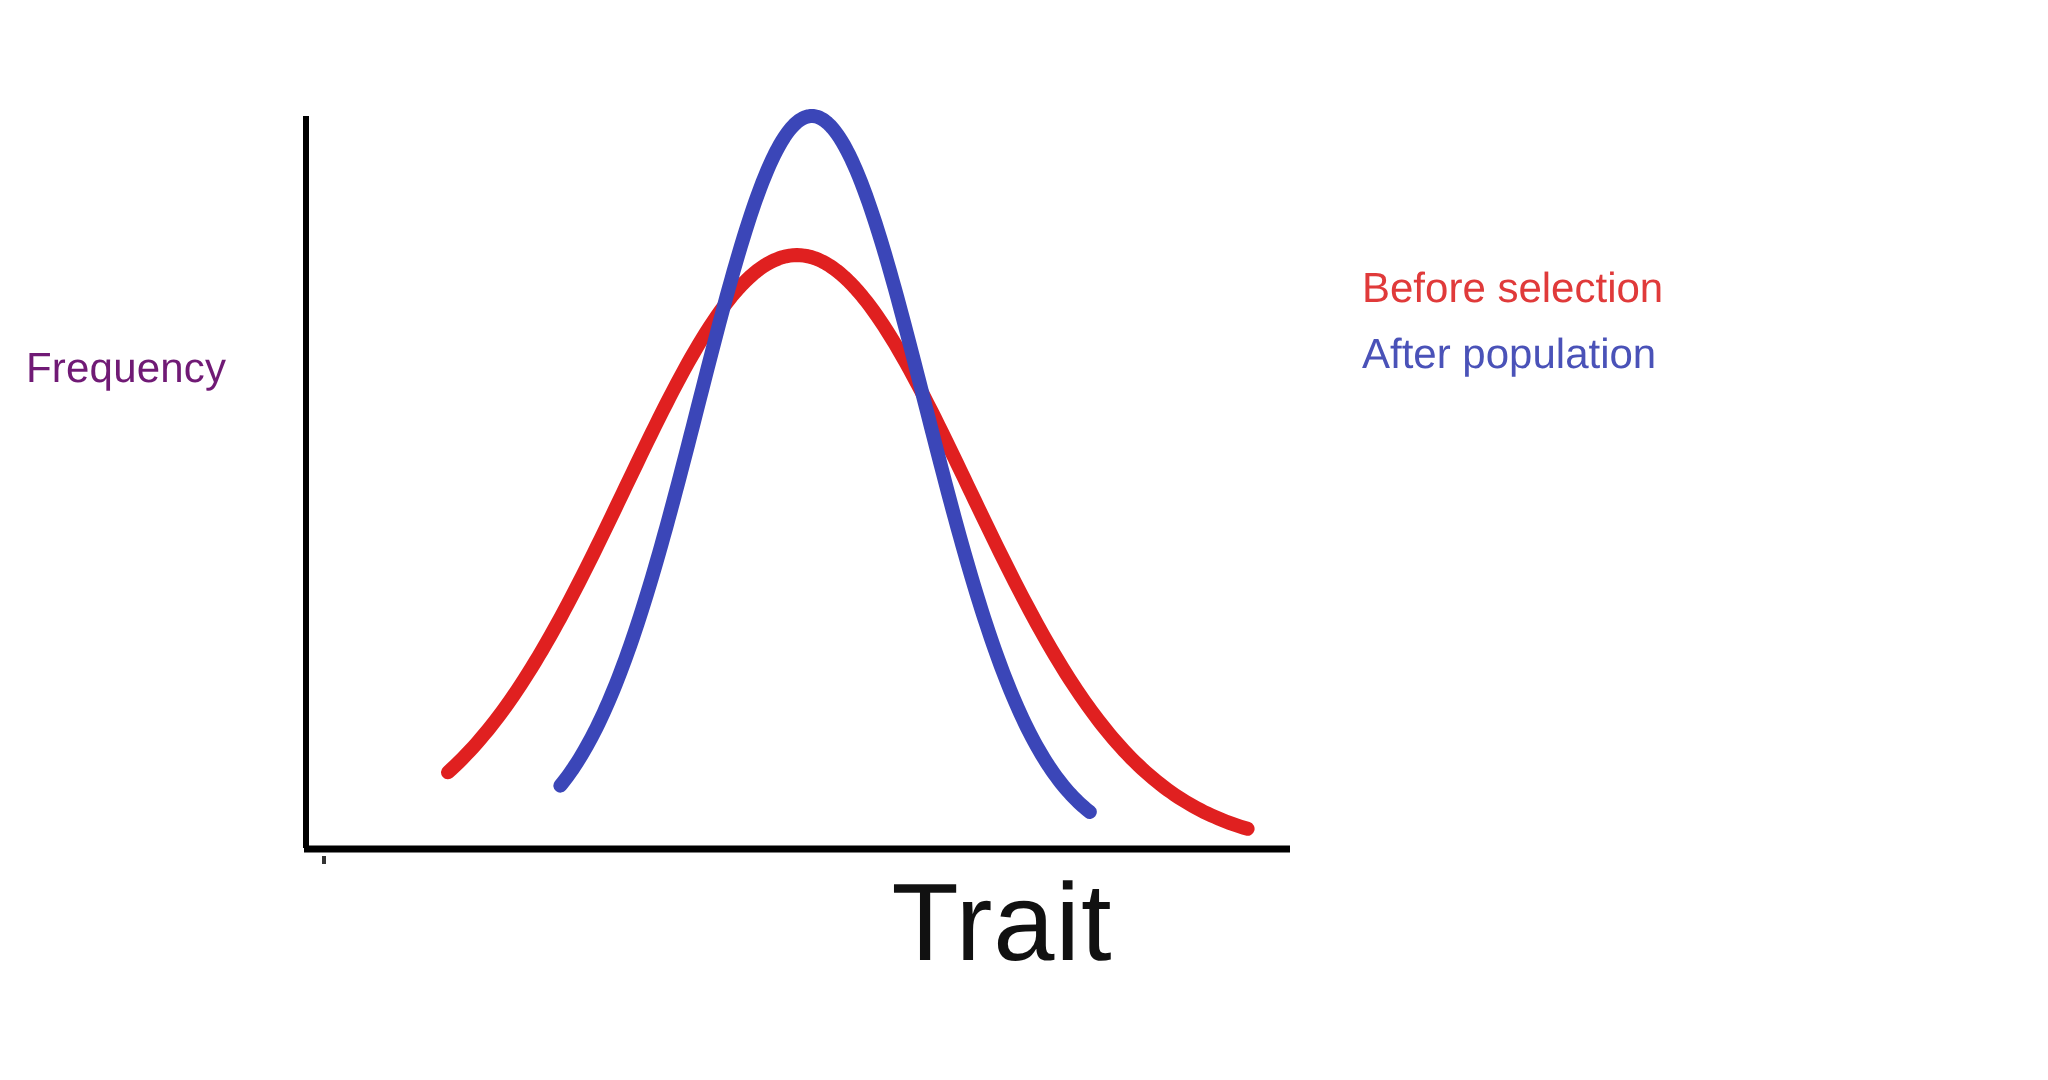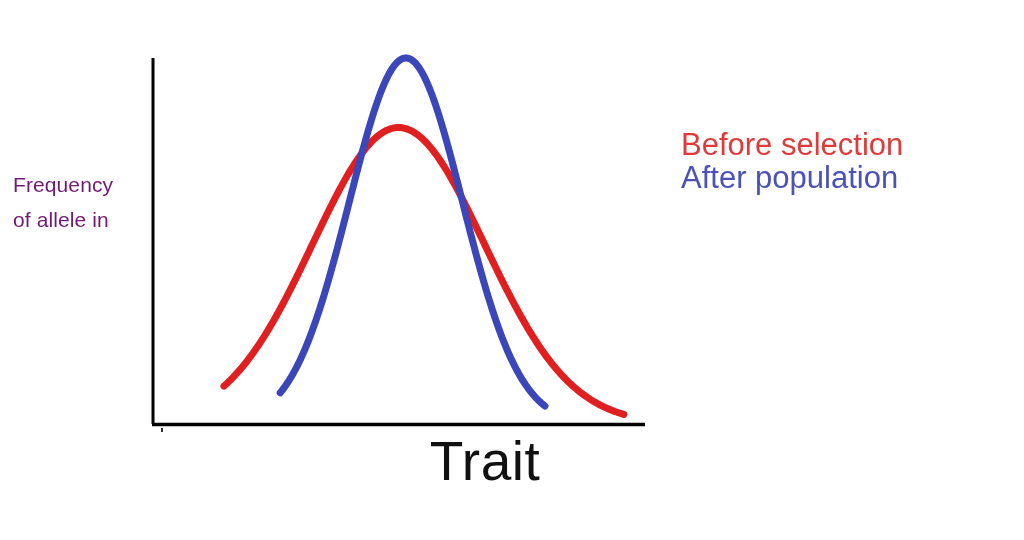--- a/index.html
+++ b/index.html
@@ -33,36 +33,36 @@
     line-height: 35px;
     color: #701a75;
     text-align: left;
     letter-spacing: 0.1px;
   }
   .y-axis-label div {
     white-space: nowrap;
   }
   .x-axis-label {
     position: absolute;
-    left: 320px;
+    left: 336px;
     top: 432px;
     width: 330px;
     text-align: center;
     font-size: 55px;
     line-height: 58px;
     color: #111111;
     letter-spacing: 0.5px;
   }
   .legend {
     position: absolute;
     left: 681px;
     top: 128px;
   }
   .legend-entry {
-    font-size: 31px;
+    font-size: 21px;
     line-height: 33px;
     white-space: nowrap;
   }
 </style>
 </head>
 <body>
 
 <div id="canvas">
 
   <svg id="plot-svg" viewBox="0 0 1024 540">
@@ -73,21 +73,20 @@
 
     <line x1="162" y1="428" x2="162" y2="432" stroke="#333333" stroke-width="2"></line>
 
     <path id="curve-before" fill="none" stroke-linecap="round" stroke-linejoin="round" d="M223.98 386.16 L225.80 384.51 L227.61 382.81 L229.43 381.05 L231.25 379.24 L233.06 377.37 L234.88 375.45 L236.70 373.47 L238.52 371.43 L240.33 369.34 L242.15 367.18 L243.97 364.97 L245.79 362.70 L247.60 360.37 L249.42 357.98 L251.24 355.54 L253.06 353.03 L254.87 350.47 L256.69 347.84 L258.51 345.16 L260.33 342.42 L262.14 339.62 L263.96 336.77 L265.78 333.86 L267.60 330.89 L269.41 327.87 L271.23 324.79 L273.05 321.67 L274.86 318.49 L276.68 315.26 L278.50 311.98 L280.32 308.65 L282.13 305.28 L283.95 301.87 L285.77 298.41 L287.59 294.91 L289.40 291.38 L291.22 287.80 L293.04 284.20 L294.86 280.56 L296.67 276.89 L298.49 273.20 L300.31 269.49 L302.13 265.75 L303.94 261.99 L305.76 258.22 L307.58 254.44 L309.39 250.65 L311.21 246.85 L313.03 243.05 L314.85 239.26 L316.66 235.46 L318.48 231.68 L320.30 227.90 L322.12 224.14 L323.93 220.40 L325.75 216.69 L327.57 213.00 L329.39 209.33 L331.20 205.71 L333.02 202.12 L334.84 198.57 L336.66 195.07 L338.47 191.62 L340.29 188.22 L342.11 184.87 L343.92 181.59 L345.74 178.38 L347.56 175.23 L349.38 172.15 L351.19 169.15 L353.01 166.23 L354.83 163.39 L356.65 160.64 L358.46 157.98 L360.28 155.41 L362.10 152.93 L363.92 150.56 L365.73 148.29 L367.55 146.12 L369.37 144.07 L371.19 142.12 L373.00 140.28 L374.82 138.56 L376.64 136.96 L378.46 135.48 L380.27 134.12 L382.09 132.89 L383.91 131.78 L385.72 130.79 L387.54 129.94 L389.36 129.21 L391.18 128.61 L392.99 128.15 L394.81 127.81 L396.63 127.61 L398.45 127.54 L400.26 127.60 L402.08 127.80 L403.90 128.12 L405.72 128.58 L407.53 129.17 L409.35 129.89 L411.17 130.74 L412.99 131.71 L414.80 132.82 L416.62 134.05 L418.44 135.40 L420.25 136.87 L422.07 138.47 L423.89 140.18 L425.71 142.01 L427.52 143.95 L429.34 146.00 L431.16 148.16 L432.98 150.42 L434.79 152.79 L436.61 155.26 L438.43 157.82 L440.25 160.48 L442.06 163.23 L443.88 166.06 L445.70 168.98 L447.52 171.97 L449.33 175.04 L451.15 178.19 L452.97 181.40 L454.78 184.68 L456.60 188.02 L458.42 191.41 L460.24 194.86 L462.05 198.36 L463.87 201.91 L465.69 205.49 L467.51 209.12 L469.32 212.78 L471.14 216.47 L472.96 220.18 L474.78 223.92 L476.59 227.68 L478.41 231.45 L480.23 235.24 L482.05 239.03 L483.86 242.83 L485.68 246.63 L487.50 250.43 L489.32 254.22 L491.13 258.00 L492.95 261.77 L494.77 265.53 L496.58 269.26 L498.40 272.98 L500.22 276.68 L502.04 280.34 L503.85 283.98 L505.67 287.59 L507.49 291.16 L509.31 294.70 L511.12 298.20 L512.94 301.66 L514.76 305.08 L516.58 308.45 L518.39 311.78 L520.21 315.06 L522.03 318.30 L523.85 321.48 L525.66 324.61 L527.48 327.69 L529.30 330.71 L531.11 333.68 L532.93 336.60 L534.75 339.45 L536.57 342.26 L538.38 345.00 L540.20 347.69 L542.02 350.31 L543.84 352.88 L545.65 355.39 L547.47 357.84 L549.29 360.23 L551.11 362.57 L552.92 364.84 L554.74 367.05 L556.56 369.21 L558.38 371.31 L560.19 373.35 L562.01 375.33 L563.83 377.26 L565.64 379.13 L567.46 380.94 L569.28 382.70 L571.10 384.41 L572.91 386.06 L574.73 387.66 L576.55 389.21 L578.37 390.70 L580.18 392.15 L582.00 393.55 L583.82 394.90 L585.64 396.20 L587.45 397.45 L589.27 398.66 L591.09 399.83 L592.91 400.95 L594.72 402.03 L596.54 403.07 L598.36 404.07 L600.18 405.03 L601.99 405.95 L603.81 406.83 L605.63 407.68 L607.44 408.49 L609.26 409.27 L611.08 410.02 L612.90 410.73 L614.71 411.42 L616.53 412.07 L618.35 412.69 L620.17 413.29 L621.98 413.86 L623.80 414.40" stroke="#e02020" stroke-width="7"></path>
 
     <path id="curve-after" fill="none" stroke-linecap="round" stroke-linejoin="round" d="M280.18 392.82 L281.38 391.33 L282.59 389.77 L283.79 388.16 L284.99 386.49 L286.20 384.76 L287.40 382.96 L288.60 381.11 L289.81 379.19 L291.01 377.21 L292.21 375.16 L293.42 373.04 L294.62 370.86 L295.82 368.60 L297.03 366.28 L298.23 363.89 L299.43 361.43 L300.64 358.89 L301.84 356.29 L303.04 353.61 L304.25 350.86 L305.45 348.03 L306.65 345.13 L307.86 342.16 L309.06 339.11 L310.26 335.99 L311.47 332.80 L312.67 329.53 L313.87 326.19 L315.08 322.78 L316.28 319.30 L317.48 315.74 L318.69 312.12 L319.89 308.42 L321.09 304.66 L322.30 300.83 L323.50 296.94 L324.70 292.98 L325.91 288.96 L327.11 284.88 L328.31 280.74 L329.52 276.54 L330.72 272.29 L331.92 267.99 L333.13 263.64 L334.33 259.24 L335.53 254.79 L336.74 250.31 L337.94 245.78 L339.15 241.22 L340.35 236.63 L341.55 232.01 L342.76 227.37 L343.96 222.70 L345.16 218.01 L346.37 213.32 L347.57 208.61 L348.77 203.89 L349.98 199.18 L351.18 194.46 L352.38 189.76 L353.59 185.06 L354.79 180.38 L355.99 175.72 L357.20 171.09 L358.40 166.49 L359.60 161.92 L360.81 157.39 L362.01 152.90 L363.21 148.46 L364.42 144.08 L365.62 139.76 L366.82 135.49 L368.03 131.30 L369.23 127.18 L370.43 123.14 L371.64 119.18 L372.84 115.31 L374.04 111.53 L375.25 107.84 L376.45 104.26 L377.65 100.78 L378.86 97.41 L380.06 94.16 L381.26 91.02 L382.47 88.01 L383.67 85.12 L384.87 82.36 L386.08 79.73 L387.28 77.24 L388.48 74.89 L389.69 72.68 L390.89 70.62 L392.09 68.71 L393.30 66.94 L394.50 65.33 L395.70 63.88 L396.91 62.58 L398.11 61.44 L399.31 60.46 L400.52 59.65 L401.72 58.99 L402.92 58.50 L404.13 58.18 L405.33 58.02 L406.53 58.02 L407.74 58.19 L408.94 58.53 L410.14 59.03 L411.35 59.69 L412.55 60.52 L413.75 61.51 L414.96 62.65 L416.16 63.96 L417.36 65.43 L418.57 67.05 L419.77 68.82 L420.97 70.74 L422.18 72.81 L423.38 75.03 L424.58 77.39 L425.79 79.89 L426.99 82.52 L428.19 85.29 L429.40 88.19 L430.60 91.21 L431.80 94.35 L433.01 97.62 L434.21 100.99 L435.41 104.48 L436.62 108.07 L437.82 111.76 L439.02 115.54 L440.23 119.42 L441.43 123.38 L442.63 127.43 L443.84 131.56 L445.04 135.75 L446.24 140.02 L447.45 144.35 L448.65 148.73 L449.85 153.18 L451.06 157.66 L452.26 162.20 L453.47 166.77 L454.67 171.37 L455.87 176.01 L457.08 180.67 L458.28 185.35 L459.48 190.05 L460.69 194.75 L461.89 199.47 L463.09 204.18 L464.30 208.90 L465.50 213.60 L466.70 218.30 L467.91 222.99 L469.11 227.65 L470.31 232.30 L471.52 236.91 L472.72 241.50 L473.92 246.06 L475.13 250.58 L476.33 255.07 L477.53 259.51 L478.74 263.90 L479.94 268.25 L481.14 272.55 L482.35 276.80 L483.55 281.00 L484.75 285.13 L485.96 289.21 L487.16 293.23 L488.36 297.18 L489.57 301.07 L490.77 304.90 L491.97 308.65 L493.18 312.34 L494.38 315.96 L495.58 319.51 L496.79 322.99 L497.99 326.40 L499.19 329.74 L500.40 333.00 L501.60 336.19 L502.80 339.30 L504.01 342.34 L505.21 345.31 L506.41 348.21 L507.62 351.03 L508.82 353.77 L510.02 356.45 L511.23 359.05 L512.43 361.58 L513.63 364.04 L514.84 366.43 L516.04 368.74 L517.24 370.99 L518.45 373.17 L519.65 375.28 L520.85 377.33 L522.06 379.31 L523.26 381.22 L524.46 383.08 L525.67 384.86 L526.87 386.59 L528.07 388.26 L529.28 389.87 L530.48 391.42 L531.68 392.91 L532.89 394.35 L534.09 395.74 L535.29 397.07 L536.50 398.35 L537.70 399.58 L538.90 400.77 L540.11 401.90 L541.31 402.99 L542.51 404.04 L543.72 405.04 L544.92 406.00" stroke="#3b46b8" stroke-width="7"></path>
   </svg>
 
   <div class="y-axis-label">
     <div>Frequency</div>
-    <div>of allele in</div>
   </div>
 
   <div class="x-axis-label">Trait</div>
 
   <div class="legend">
     <div class="legend-entry" id="legend-0" style="color: rgb(224, 58, 58);">Before selection</div>
     <div class="legend-entry" id="legend-1" style="color: rgb(74, 82, 184);">After population</div>
   </div>
 
 </div>

